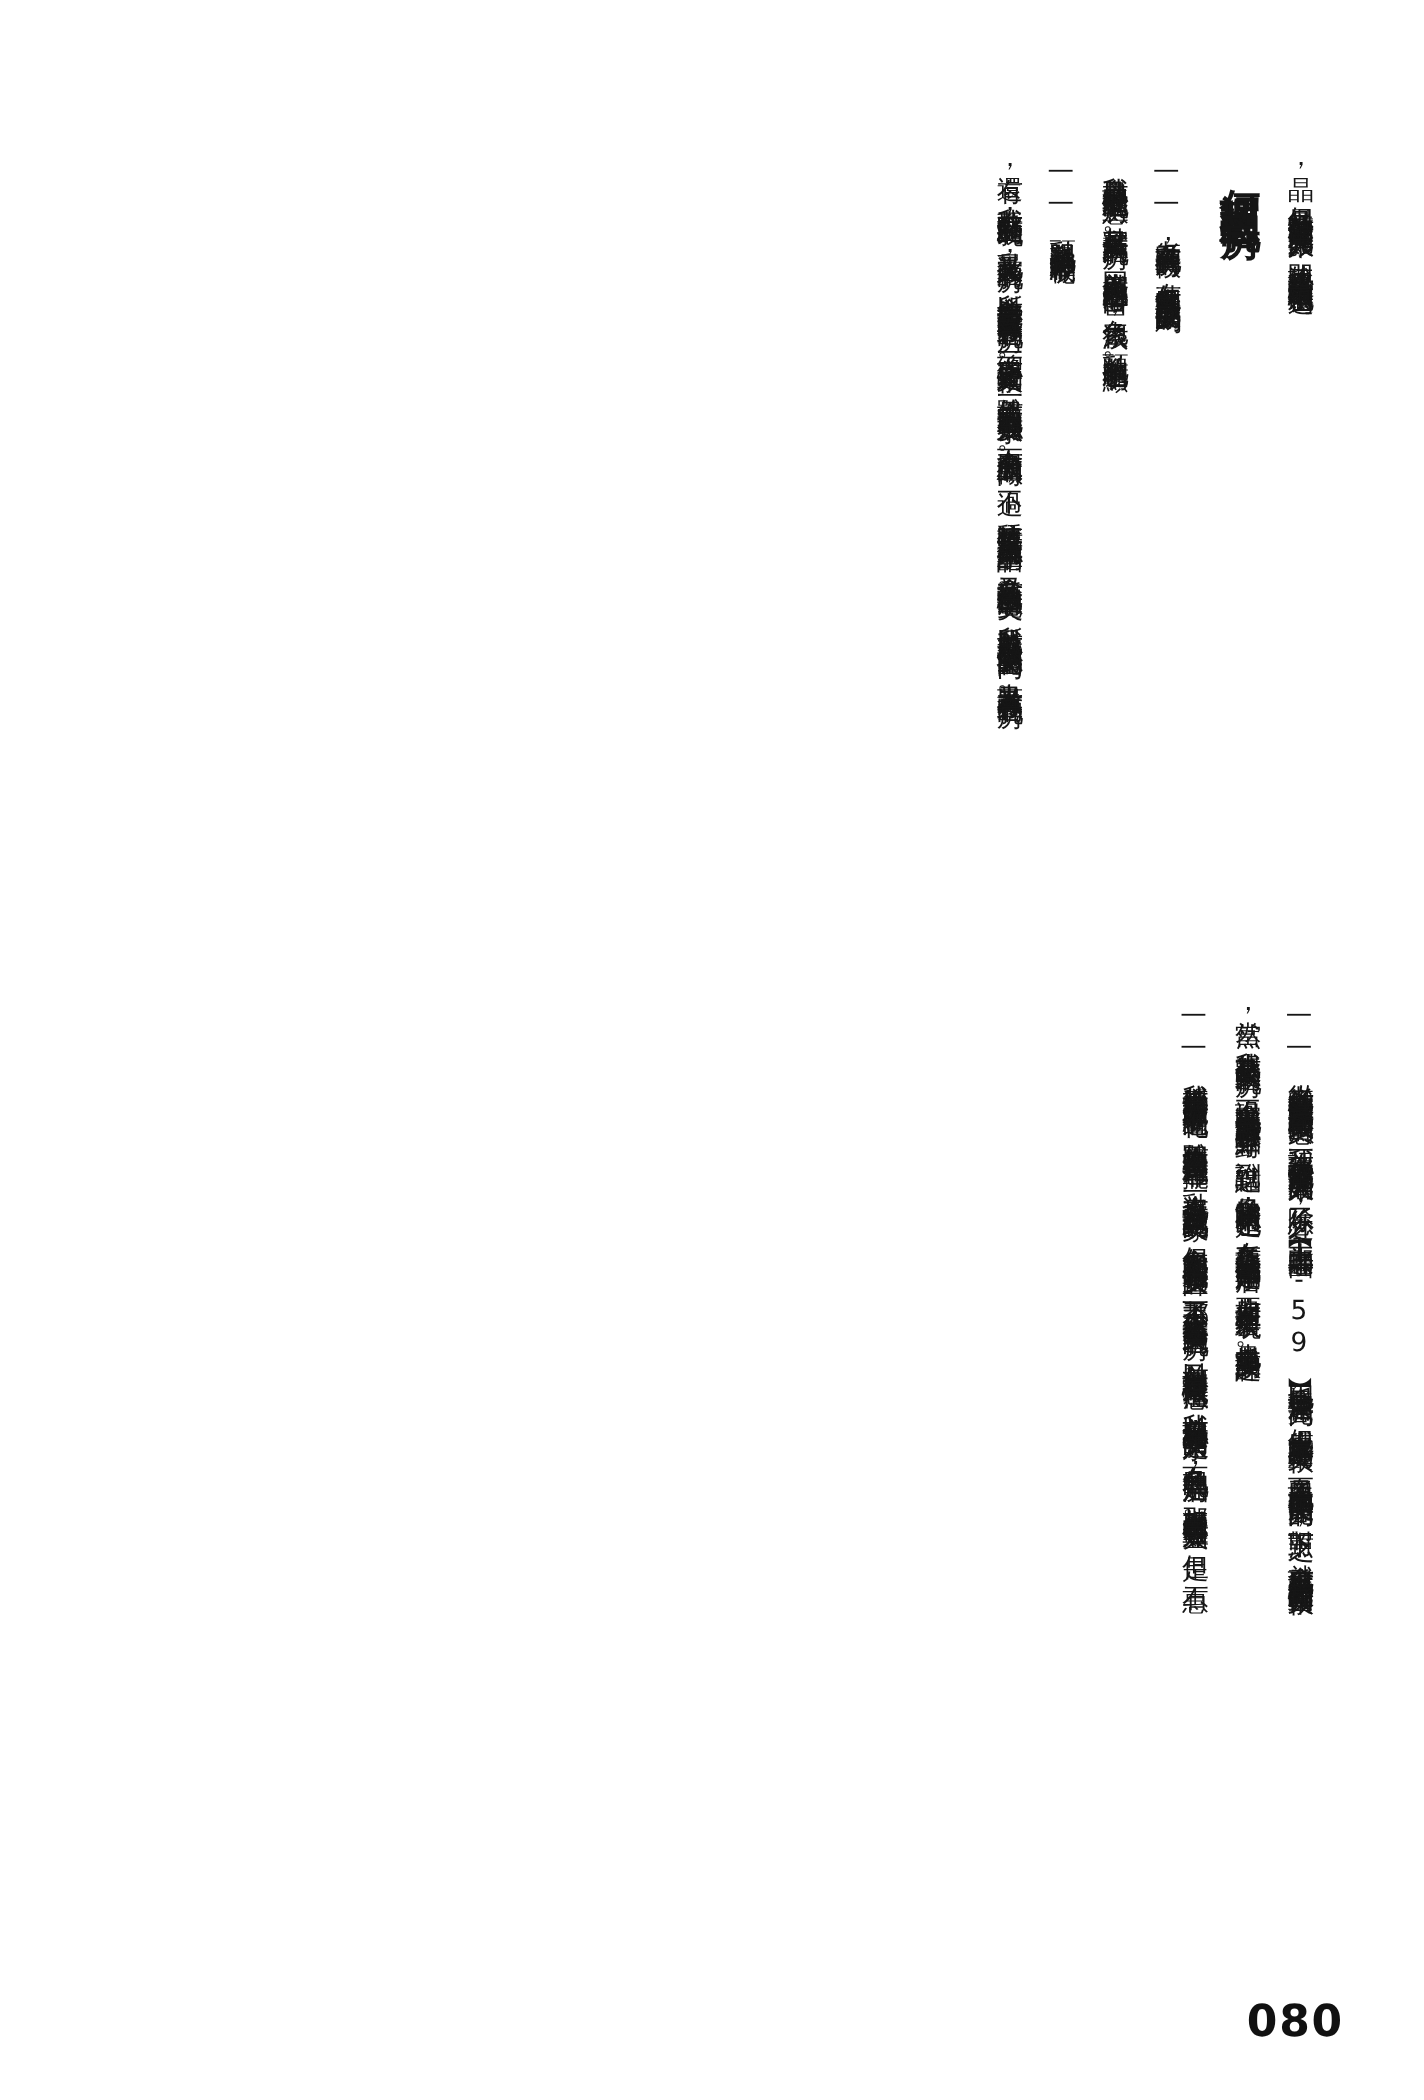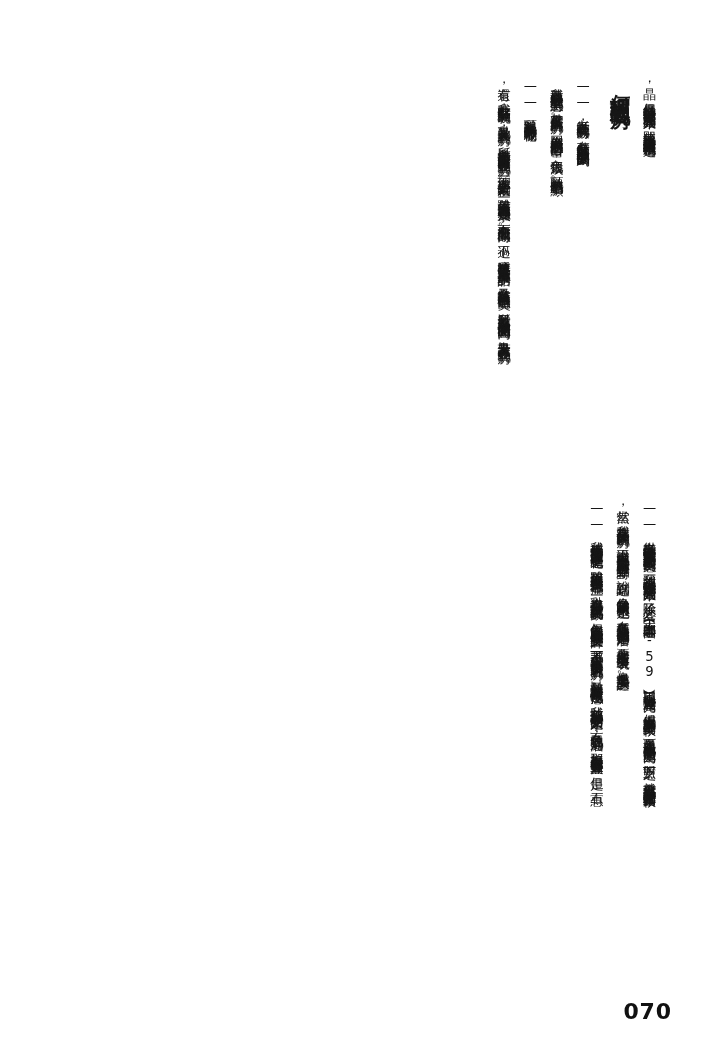--- a/index.html
+++ b/index.html
@@ -96,14 +96,14 @@
     <p class="para">——乳頭跟乳暈的分界非常模糊呢。</p>
     <p class="para">還有，我喜歡有點堅挺的乳頭，乳暈又大又膨的乳房，所以會希望能盡量畫出柔軟而有存在感的乳房。總而言之一定要夠柔軟。雖然另一方面也因為被強烈要求，而有愈畫愈大的傾向。不過，這種時候要是為了追求真實而畫小的話，又會有種輸給自己的感覺（笑）。所以我目前是以在不破壞整體感的範圍內，畫出又大又有存在感的乳房。</p>
   </div>
 
   <div class="col-block" id="lower-block">
     <p class="para">——從老師作品中確實能非常清楚感受到那種柔軟的質感。我認為這很大一部分也要歸功於高光的效果。除了您之外，土郎正宗老師【圖1-59】也同樣十分善於運用高光。但感覺土郎老師不是為了柔軟，而是為了表現肌肉的美而使用高光的。對照之下，就會發現石惠老師的高光確實相當柔軟。</p>
     <p class="para">當然，我很喜歡又大又柔軟的乳房，不過現實中乳房那麼大的話應該會再下垂一點才對。說到這點，像骨骼和眼睛的大小也是，在各種意義上二次元的畫面都滿是矛盾。要如何在這種矛盾中去表現，也是非常重要的課題。</p>
     <p class="para">——我感覺近幾年這方面出現了非常顯著的進化。雖然因為畫風朝漫畫式角色靠攏，乳房也有一部分漫畫式記號化的現象，但包含老師您在內的新時代美少女畫師，都下了不少工夫在研究最適合美少女角色的乳房，以及如何讓女體看起來最色情性感。我以前曾認為如果萌萌的女體是水，而色色的乳房是油，那麼想融合兩者簡直難如登天。但是，石惠</p>
   </div>
 
-  <div class="page-number">070</div>
+  <div class="page-number">080</div>
 </div>
 
 </body></html>

